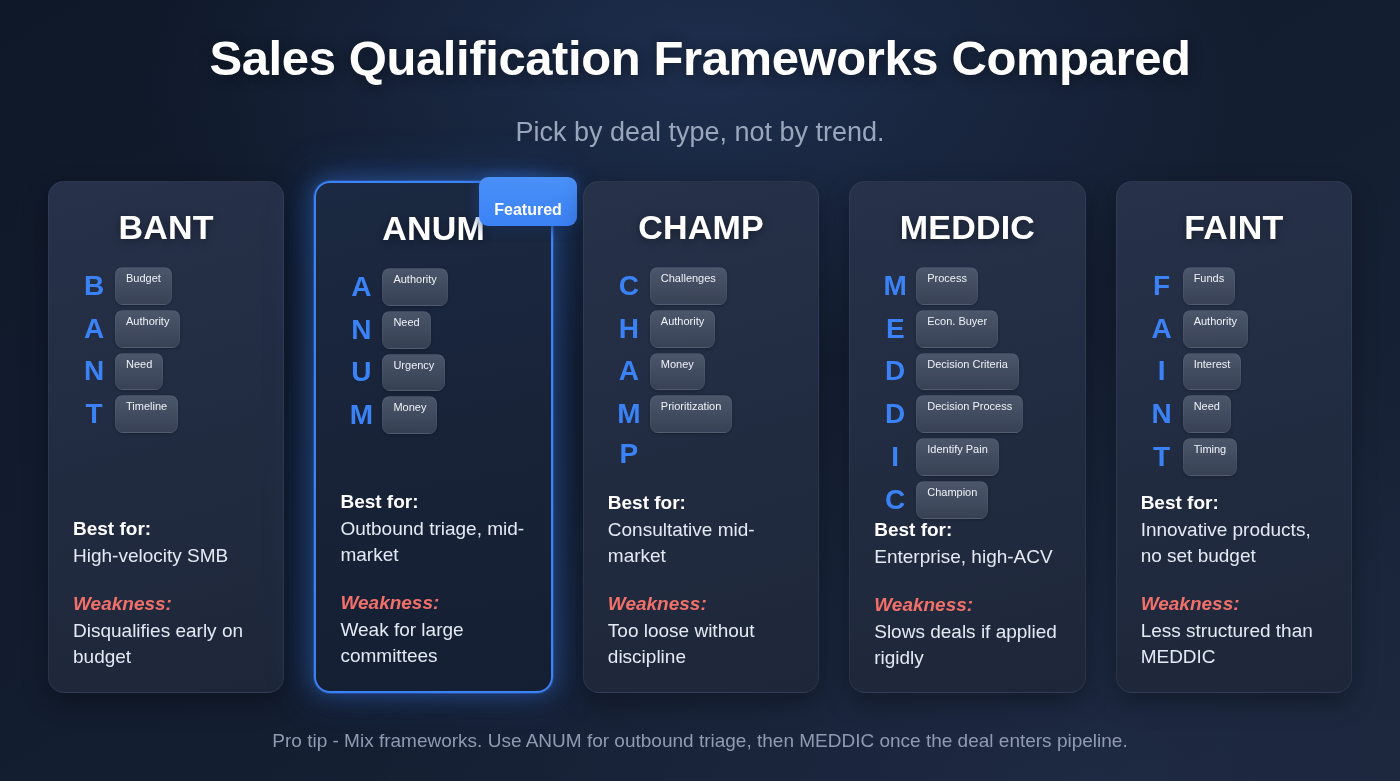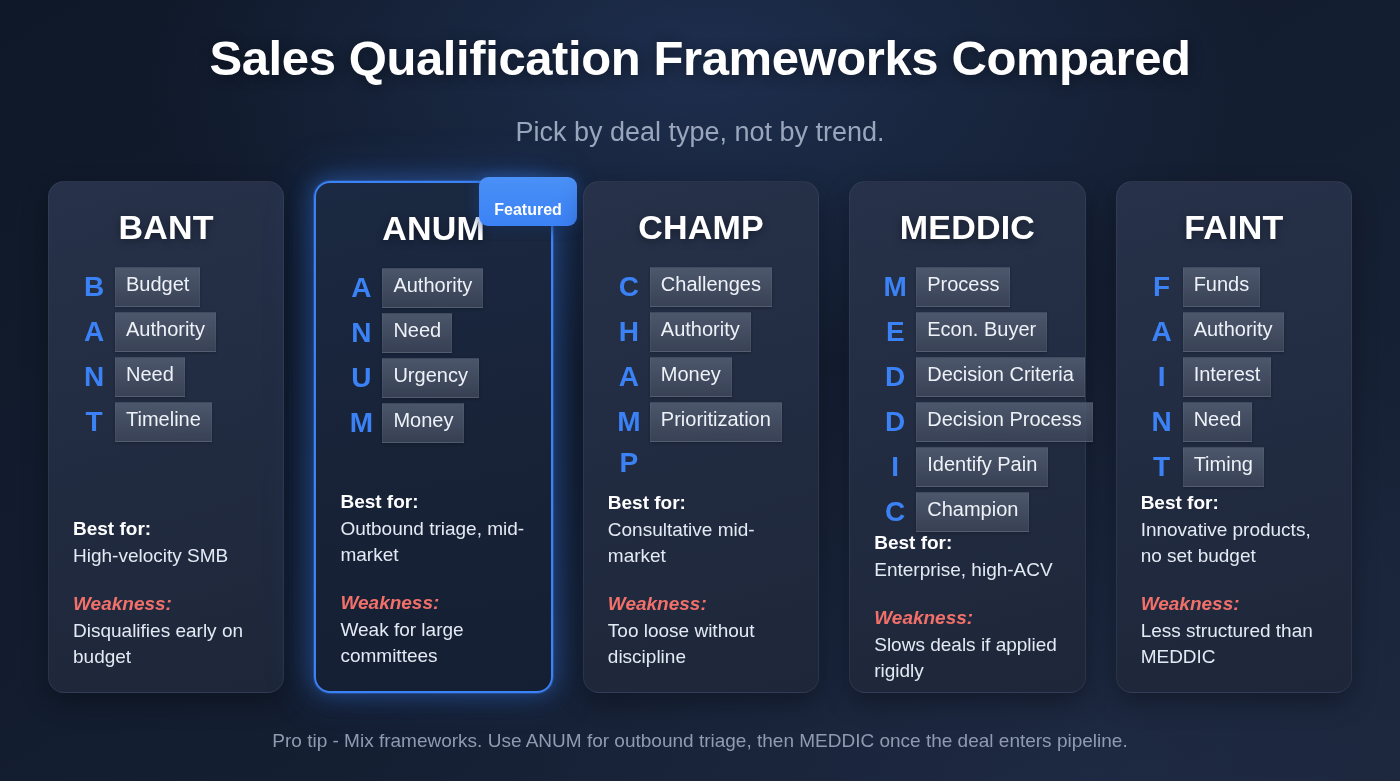--- a/index.html
+++ b/index.html
@@ -128,23 +128,23 @@
     font-size:28px;
     font-weight:bold;
     color:#3b82f6;
     line-height:1;
   }
 
   .acronym-chip {
     background:linear-gradient(180deg, rgba(86,96,116,0.82) 0%, rgba(62,71,90,0.80) 100%);
     border:1px solid rgba(140,155,185,0.10);
     color:#eef2f8;
-    font-size:20px;
-    padding:4px 10px 9px 10px;
-    border-radius:0;
+    font-size:11px;
+    padding:4px 10px 18px 10px;
+    border-radius:8px;
     white-space:nowrap;
     line-height:1.25;
     box-shadow:0 1px 3px rgba(0,0,0,0.25);
   }
 
   
   .card-info { margin-top:auto; }
 
   .info-block + .info-block { margin-top:24px; }
 

